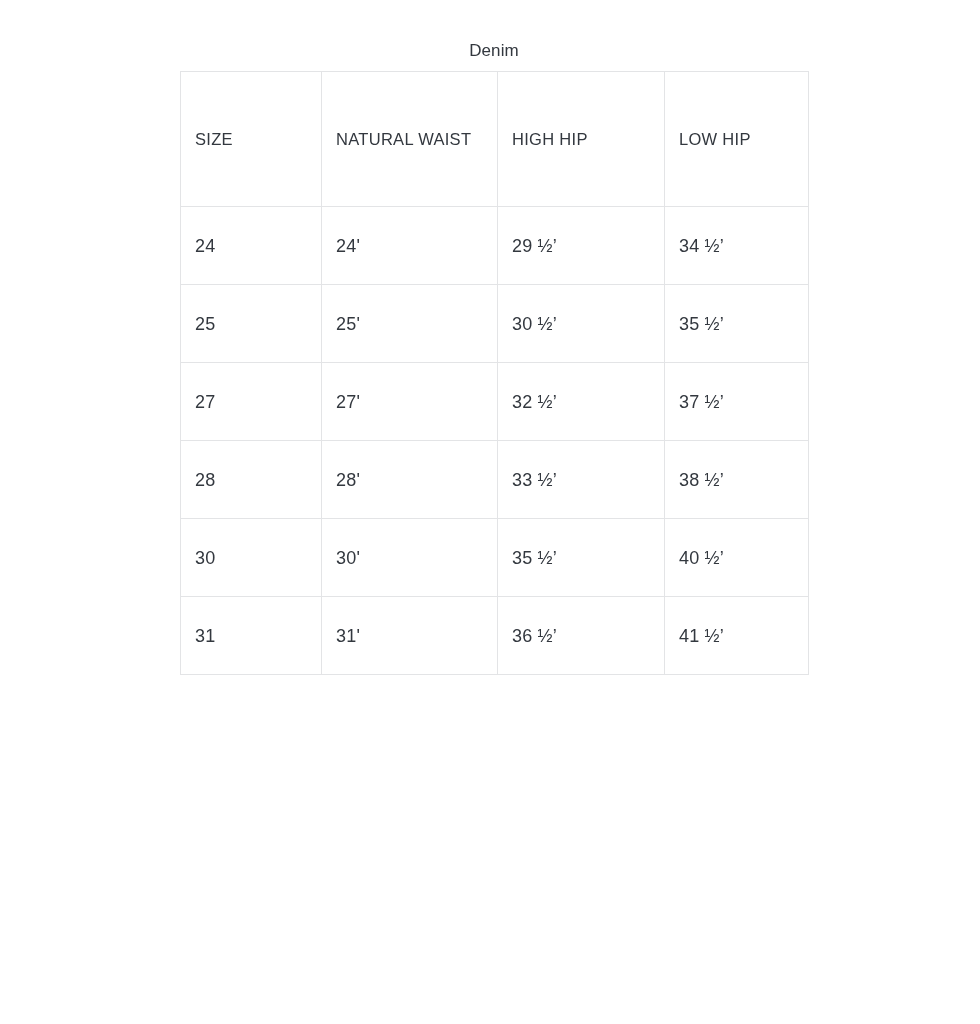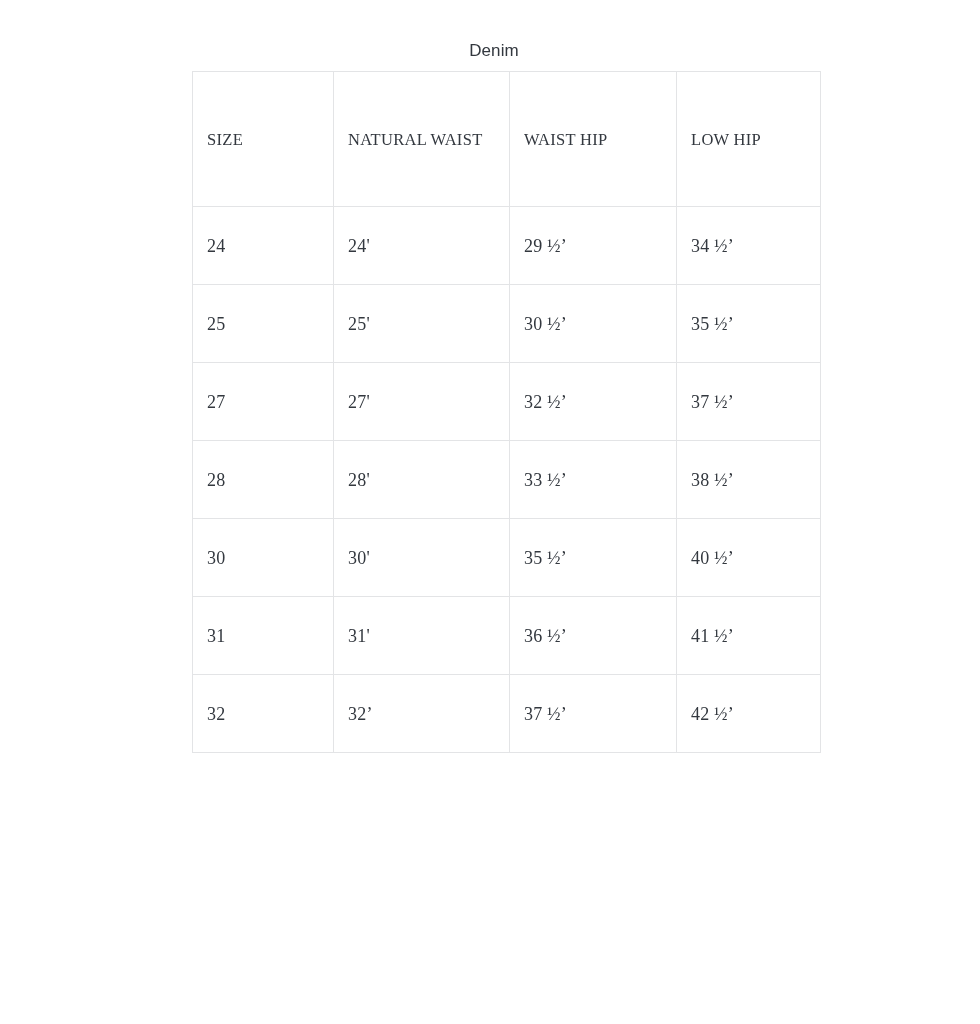--- a/index.html
+++ b/index.html
@@ -25,26 +25,25 @@
     top: 39px;
     width: 980px;
     text-align: center;
     font-size: 17px;
     line-height: 24px;
     color: #33383f;
     letter-spacing: 0.1px;
   }
   .size-table {
     position: absolute;
-    left: 192px;
+    left: 180px;
     top: 71px;
     width: 628px;
     border-collapse: collapse;
     table-layout: fixed;
-    font-family: Liberation Serif, serif;
   }
   .size-table col.c-size  { width: 141px; }
   .size-table col.c-waist { width: 176px; }
   .size-table col.c-high  { width: 167px; }
   .size-table col.c-low   { width: 144px; }
 
   .size-table th,
   .size-table td {
     border: 1px solid #e3e4e6;
     padding: 0 14px;
@@ -77,21 +76,21 @@
     <colgroup>
       <col class="c-size">
       <col class="c-waist">
       <col class="c-high">
       <col class="c-low">
     </colgroup>
     <thead>
       <tr>
         <th>SIZE</th>
         <th>NATURAL WAIST</th>
-        <th>WAIST HIP</th>
+        <th>HIGH HIP</th>
         <th>LOW HIP</th>
       </tr>
     </thead>
     <tbody>
       <tr>
         <td>24</td>
         <td>24'</td>
         <td>29 ½’</td>
         <td>34 ½’</td>
       </tr>
@@ -118,22 +117,16 @@
         <td>30'</td>
         <td>35 ½’</td>
         <td>40 ½’</td>
       </tr>
       <tr>
         <td>31</td>
         <td>31'</td>
         <td>36 ½’</td>
         <td>41 ½’</td>
       </tr>
-      <tr>
-        <td>32</td>
-        <td>32’</td>
-        <td>37 ½’</td>
-        <td>42 ½’</td>
-      </tr>
     </tbody>
   </table>
 
 </div>
 
 </body></html>

